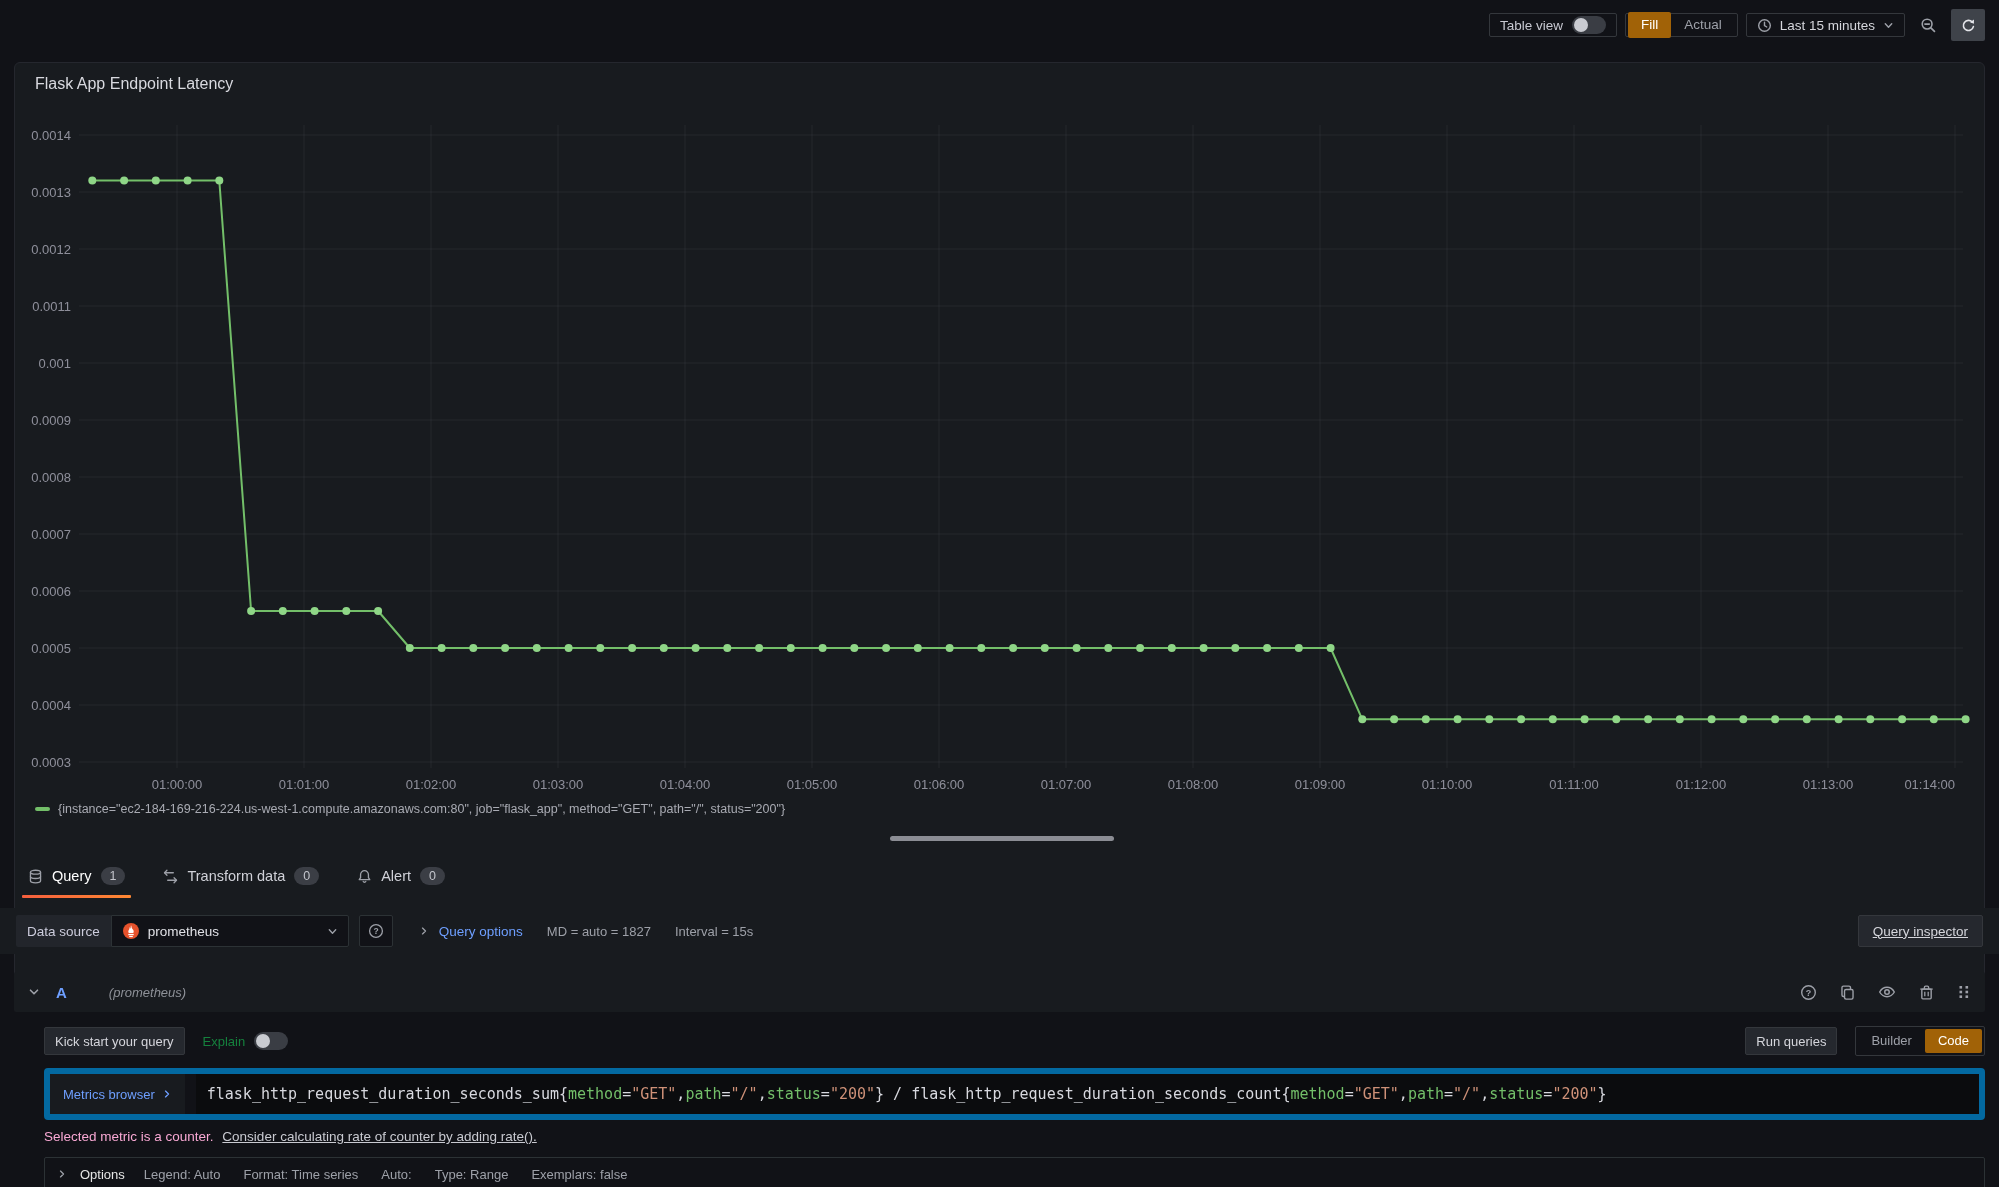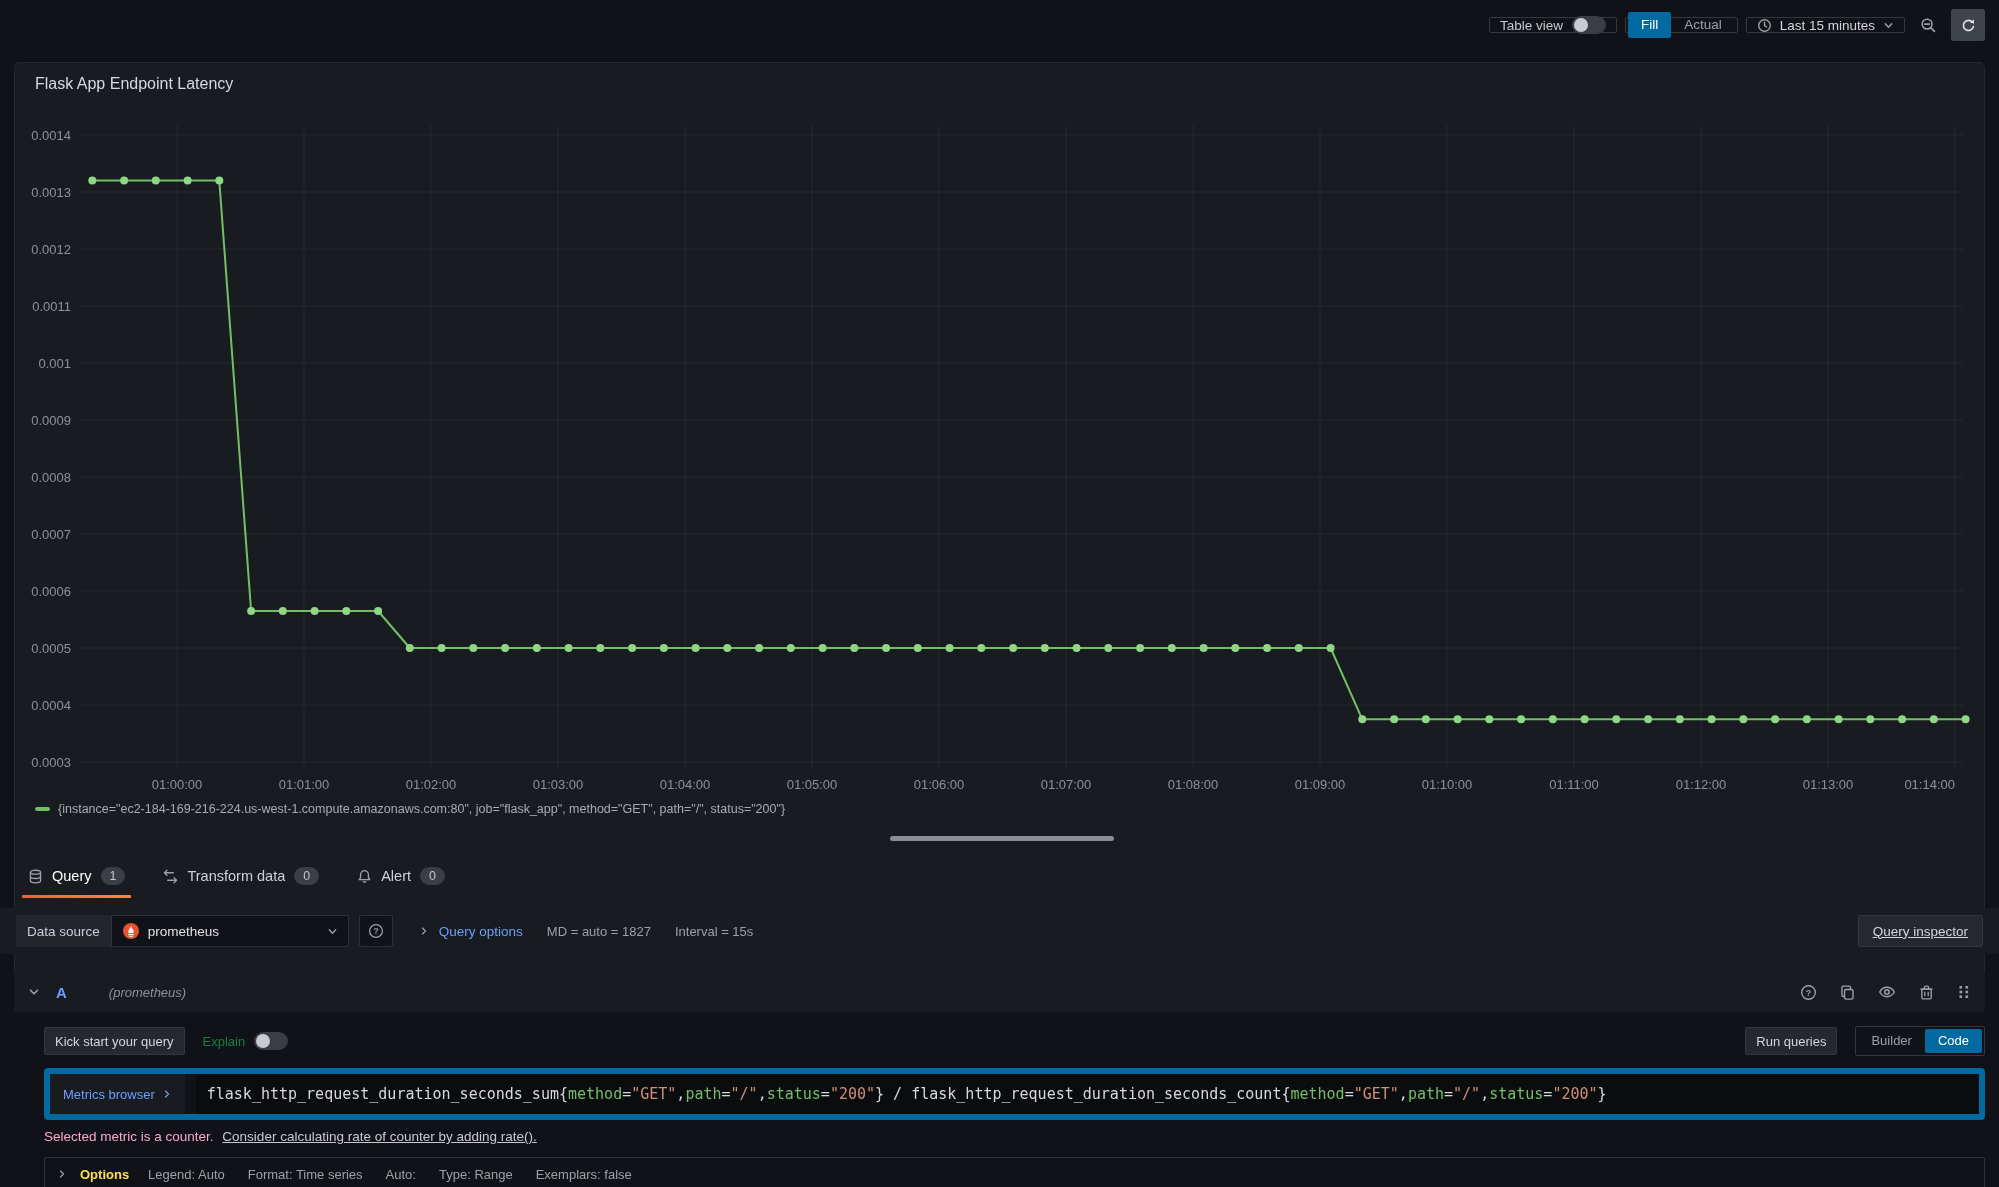--- a/index.html
+++ b/index.html
@@ -10,27 +10,27 @@
     font-family:"Liberation Sans", sans-serif;
     font-size:13px;
     position:relative;
     overflow:hidden;
   }
   .icon { display:inline-flex; align-items:center; justify-content:center; color:#9da0a8; }
   .icon svg { display:block; }
 
   
   .toolbar { position:absolute; top:8px; right:14px; display:flex; align-items:center; gap:8px; height:34px; }
-  .tb-group { display:flex; align-items:center; height:16px; border:1px solid #34373c; border-radius:2px; background:transparent; }
+  .tb-group { display:flex; align-items:center; height:24px; border:1px solid #34373c; border-radius:2px; background:transparent; }
   .tableview { padding:0 10px; gap:9px; color:#c7c8d1; font-size:13.5px; }
   .toggle { position:relative; width:34px; height:18px; border-radius:9px; background:#3a3d44; }
   .toggle .knob { position:absolute; left:2px; top:2px; width:14px; height:14px; border-radius:50%; background:#c9cbd1; }
   .seggroup { padding:2px; gap:0; }
   .seg { padding:0 13px; height:26px; line-height:26px; color:#9da0a8; font-size:13.5px; font-weight:500; border-radius:2px; }
-  .seg.active { background:#0369a1; color:#ffffff; }
+  .seg.active { background:#a16207; color:#ffffff; }
   .timepicker { padding:0 10px; gap:8px; font-size:13.5px; font-weight:500; color:#d5d6dc; }
   .iconbtn { width:30px; height:32px; display:flex; align-items:center; justify-content:center; color:#c7c8d1; }
   .refreshbtn { width:34px; height:32px; border-radius:2px; background:#3f434a; display:flex; align-items:center; justify-content:center; color:#e4e5ea; }
 
   
   .panel { position:absolute; left:14px; right:14px; top:62px; height:923px; background:#181b1f; border:1px solid #25272e; border-radius:6px; padding:0 8px; }
   .panel-title { padding:12px 10px 0 12px; font-size:16px; font-weight:500; color:#d8d9df; height:34px; }
   .legend-row { display:flex; align-items:center; gap:8px; margin:2px 0 0 12px; font-size:12.5px; color:#a9abb3; }
   .legend-swatch { width:15px; height:4px; border-radius:2px; }
 
@@ -75,21 +75,21 @@
   .mb-label { background:#181b1f; display:flex; align-items:center; gap:7px; padding:0 13px; color:#6e9fff; font-size:13px; font-weight:500; white-space:nowrap; }
   .code-area { flex:1; background:#0b0c0e; display:flex; align-items:center; padding:0 11px; font-family:"DejaVu Sans Mono", monospace; font-size:15px; color:#d8d9df; white-space:pre; overflow:hidden;margin-left:11px; }
   .tok-label { color:#73bf69; }
   .tok-string { color:#ce9178; }
 
   .warning-row { margin-top:9px; font-size:13.5px; }
   .warn-text { font-weight:500; }
   .warn-link { color:#c9cad1; text-decoration:underline; margin-left:5px; }
 
   .options-row { margin-top:13px; height:34px; border:1px solid #2c3235; border-radius:2px; display:flex; align-items:center; gap:13px; padding:0 12px; }
-  .options-row .opt-title { color:#fde047; font-weight:700; font-size:13px; margin-right:6px; }
+  .options-row .opt-title { color:#e5e5e5; font-weight:400; font-size:13px; margin-right:6px; }
   .options-row .opt-item { color:#9da0a8; font-size:13px; margin-right:10px; }
 
   
   text.tick { font-family:"Liberation Sans", sans-serif; font-size:13px; fill:rgba(204,204,220,0.65); }
 </style>
 </head>
 <body>
 
 <div class="toolbar">
   <div class="tb-group tableview">

